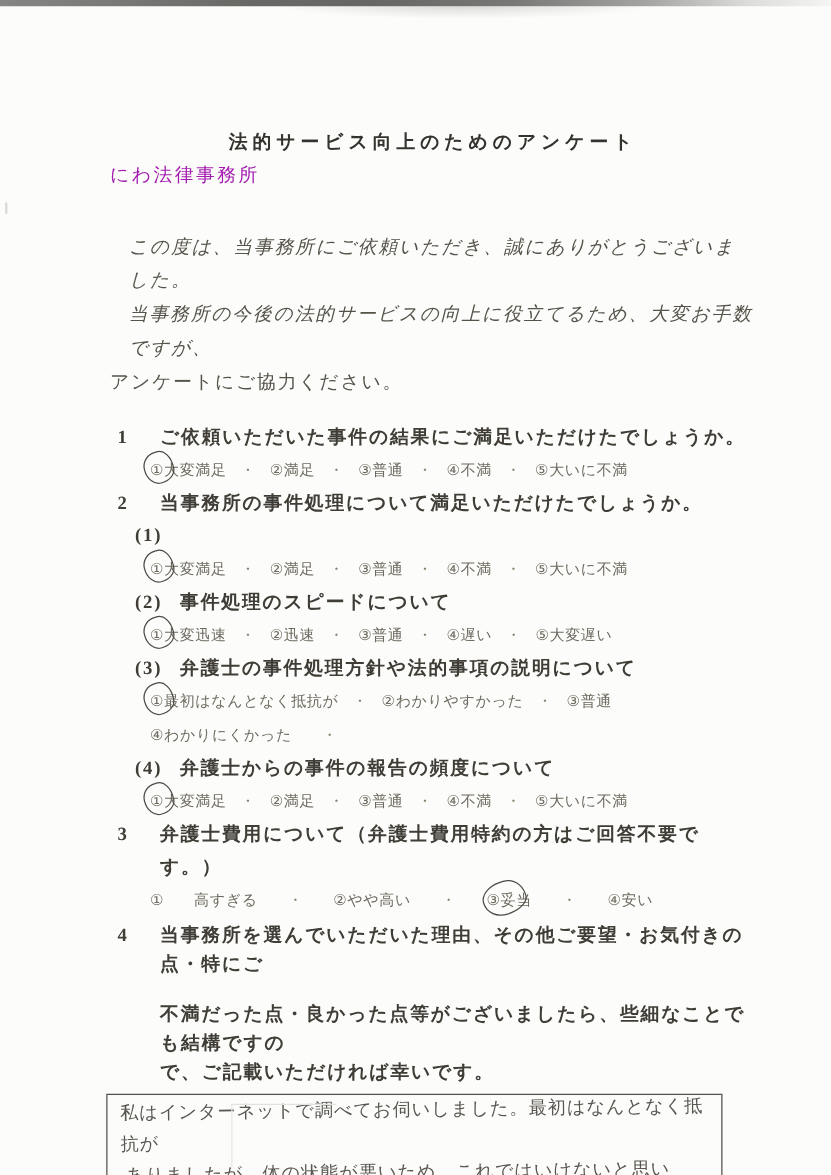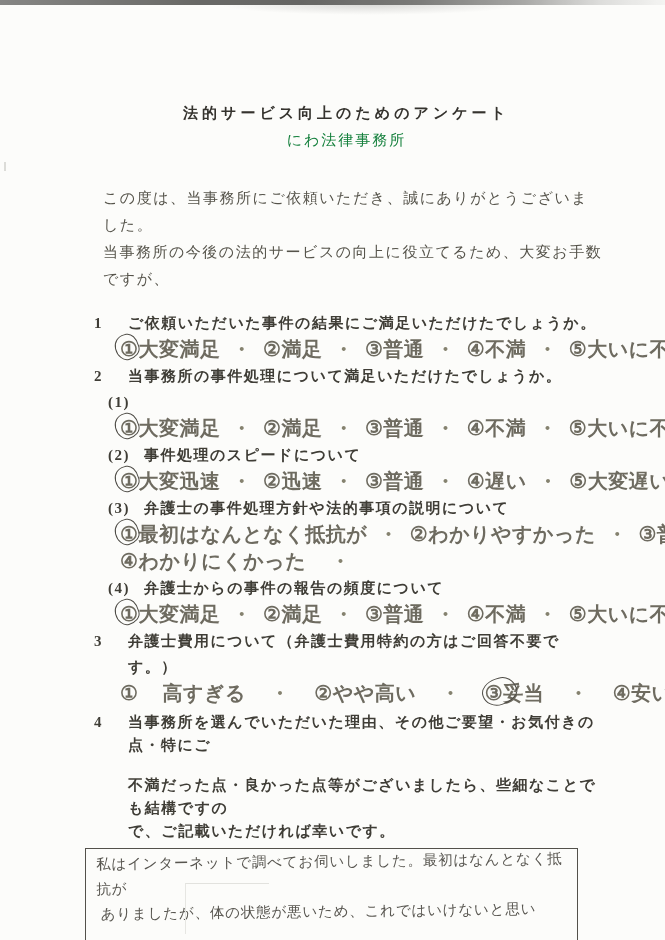--- a/index.html
+++ b/index.html
@@ -17,33 +17,33 @@
   }
   .scan-edge-shadow{
     position:absolute;top:5px;left:220px;width:300px;height:10px;
     background:radial-gradient(ellipse at center top,rgba(120,120,118,.25),rgba(255,255,255,0) 70%);
   }
   .page{position:absolute;top:0;left:0;right:0;padding:0 60px 0 88px;}
   .title{
     margin-top:104px;text-align:center;font-size:15px;letter-spacing:4px;
     color:#35332e;font-weight:600;
   }
-  .office{margin-top:8px;text-align:center;font-size:15px;letter-spacing:2px;color:#15803d;}
+  .office{margin-top:8px;text-align:left;font-size:15px;letter-spacing:2px;color:#a21caf;}
   .intro{margin-top:35px;font-size:15px;line-height:27px;letter-spacing:1.5px;color:#55534a;}
-  .intro .indent{padding-left:15px;}
+  .intro .indent{padding-left:15px;font-style:italic;}
   .row{display:flex;align-items:baseline;font-size:15px;line-height:26px;letter-spacing:1.5px;}
   .q-row{margin-top:0;color:#3f3d36;font-weight:600;}
   .q-row .qno{width:20px;padding-left:6px;flex:none;}
   .q-row .qtext{padding-left:14px;}
   .sub-row{padding-left:20px;color:#3f3d36;font-weight:600;}
   .sub-row .sno{flex:none;}
   .sub-row .stext{padding-left:14px;}
   .opts-row{
     padding-left:32px;display:flex;align-items:flex-end;gap:11px;
-    font-size:20px;line-height:27px;letter-spacing:.5px;color:#6e6b60;font-weight:700;
+    font-size:12px;line-height:27px;letter-spacing:.5px;color:#6e6b60;font-weight:400;
   }
   .opts-row.wide-gap{gap:24px;}
   .opt{white-space:nowrap;}
   .sep{color:#85826f;}
   .mark{position:relative;display:inline-block;}
   .mark.circled::after{
     content:'';position:absolute;left:-5px;top:-2px;width:22px;height:24px;
     border:1.5px solid #4d4b45;
     border-radius:55% 45% 60% 50% / 50% 62% 42% 58%;
     transform:rotate(-14deg);
@@ -74,20 +74,21 @@
 <div class="margin-speck"></div>
 
 <div class="page">
 
   <div class="title">法的サービス向上のためのアンケート</div>
   <div class="office">にわ法律事務所</div>
 
   <div class="intro">
     <div class="indent">この度は、当事務所にご依頼いただき、誠にありがとうございました。</div>
     <div class="indent">当事務所の今後の法的サービスの向上に役立てるため、大変お手数ですが、</div>
+    <div>アンケートにご協力ください。</div>
   </div>
 
   <div class="row q-row" style="margin-top:17px;">
     <span class="qno">1</span>
     <span class="qtext">ご依頼いただいた事件の結果にご満足いただけたでしょうか。</span>
   </div>
   <div class="opts-row">
     <span class="opt"><span class="mark circled">①</span><span>大変満足</span></span>
     <span class="sep">・</span>
     <span class="opt"><span class="mark">②</span><span>満足</span></span>

